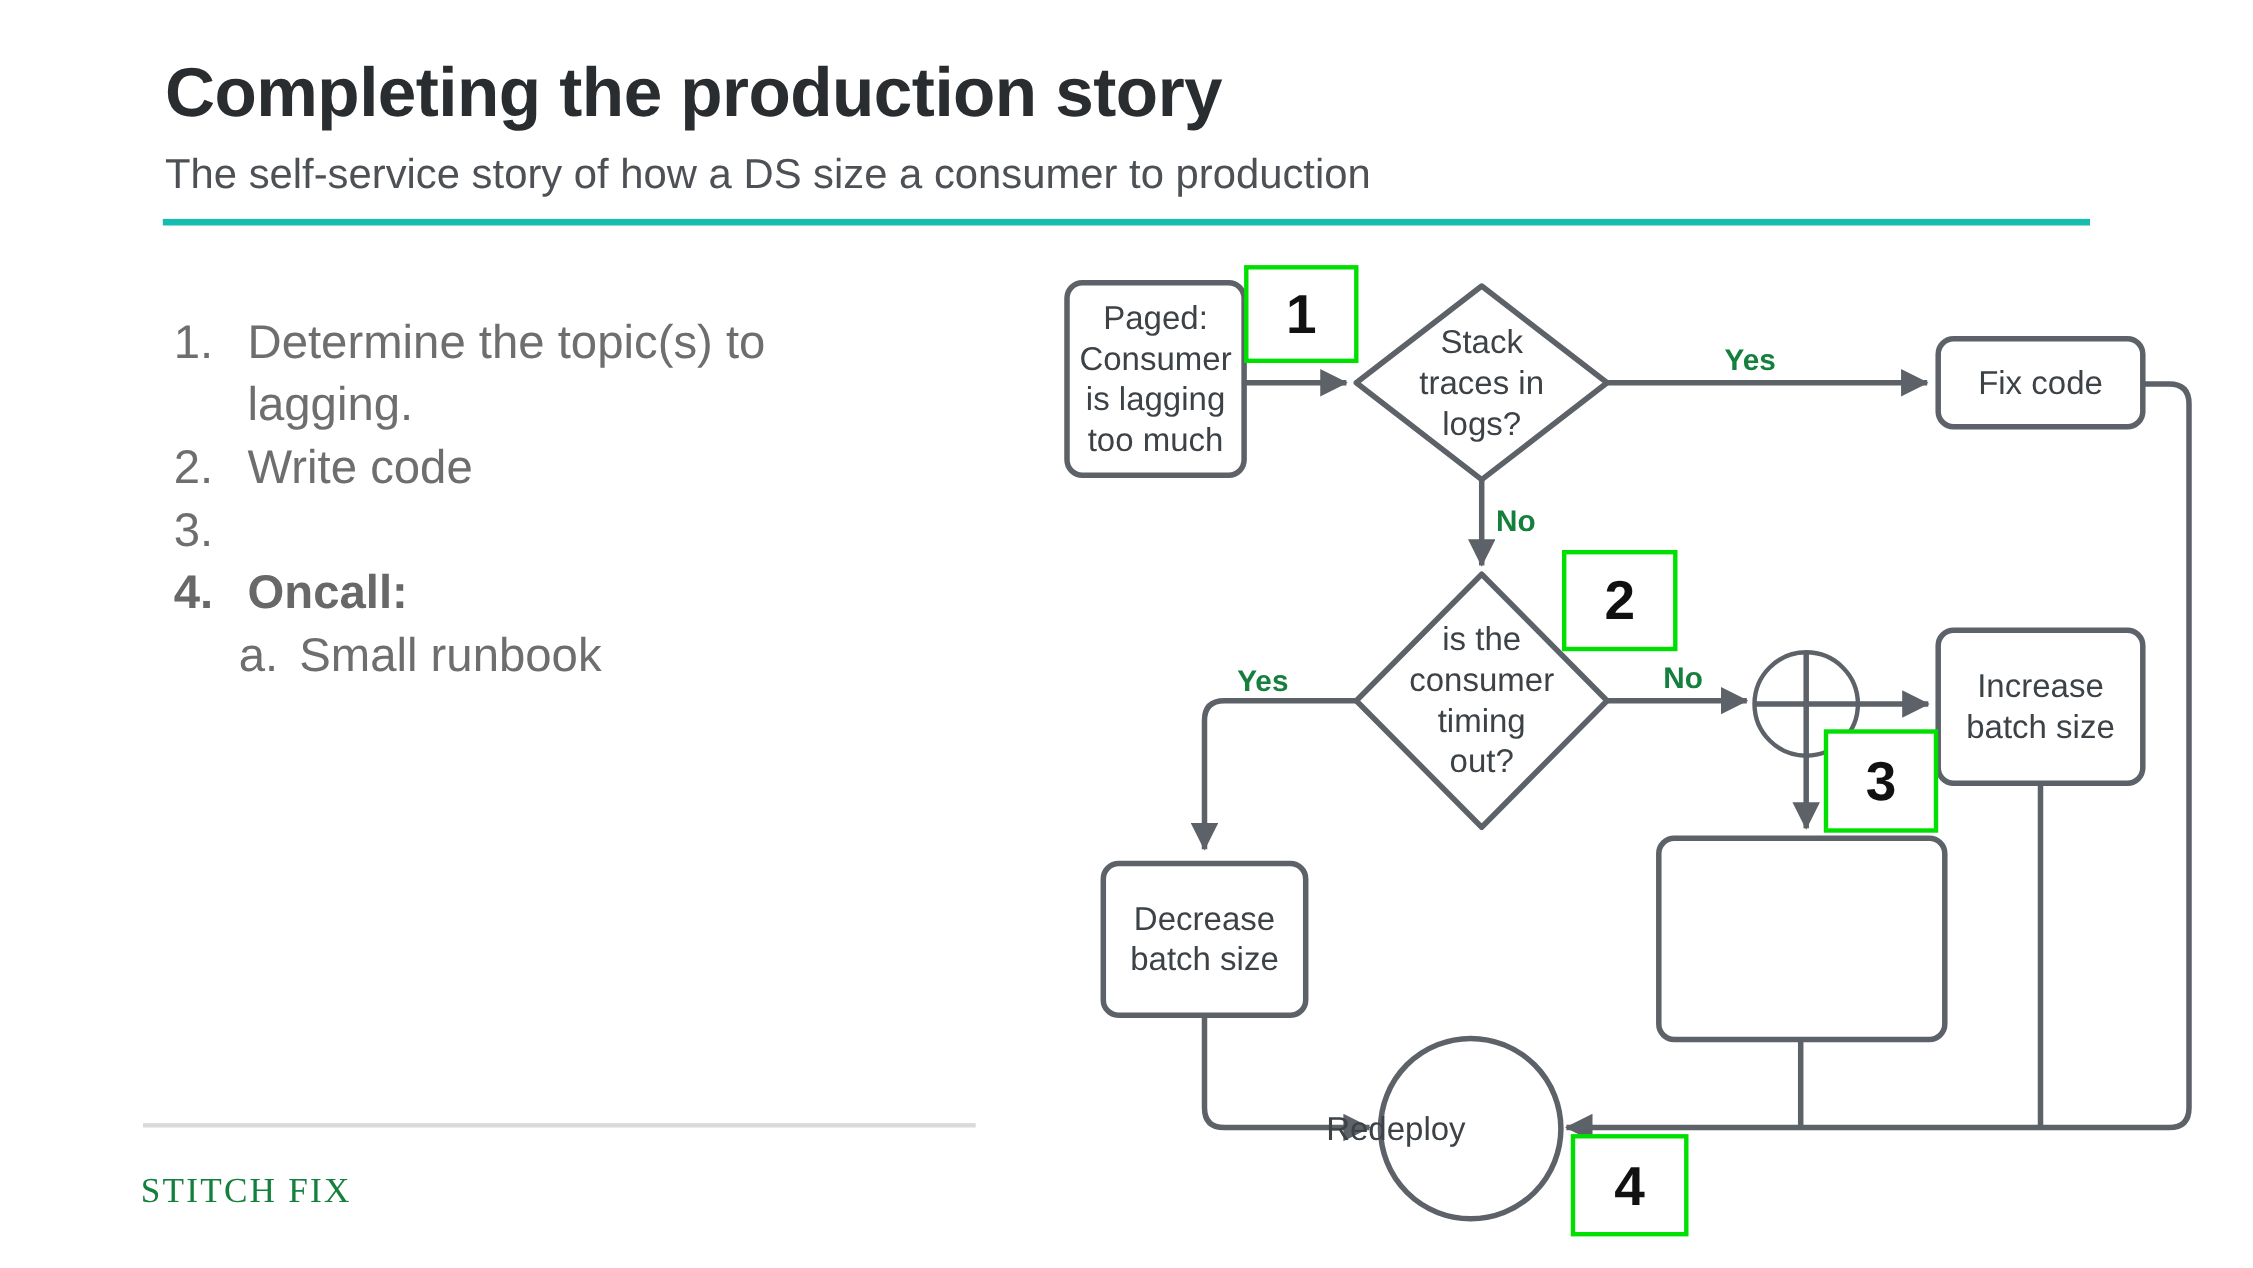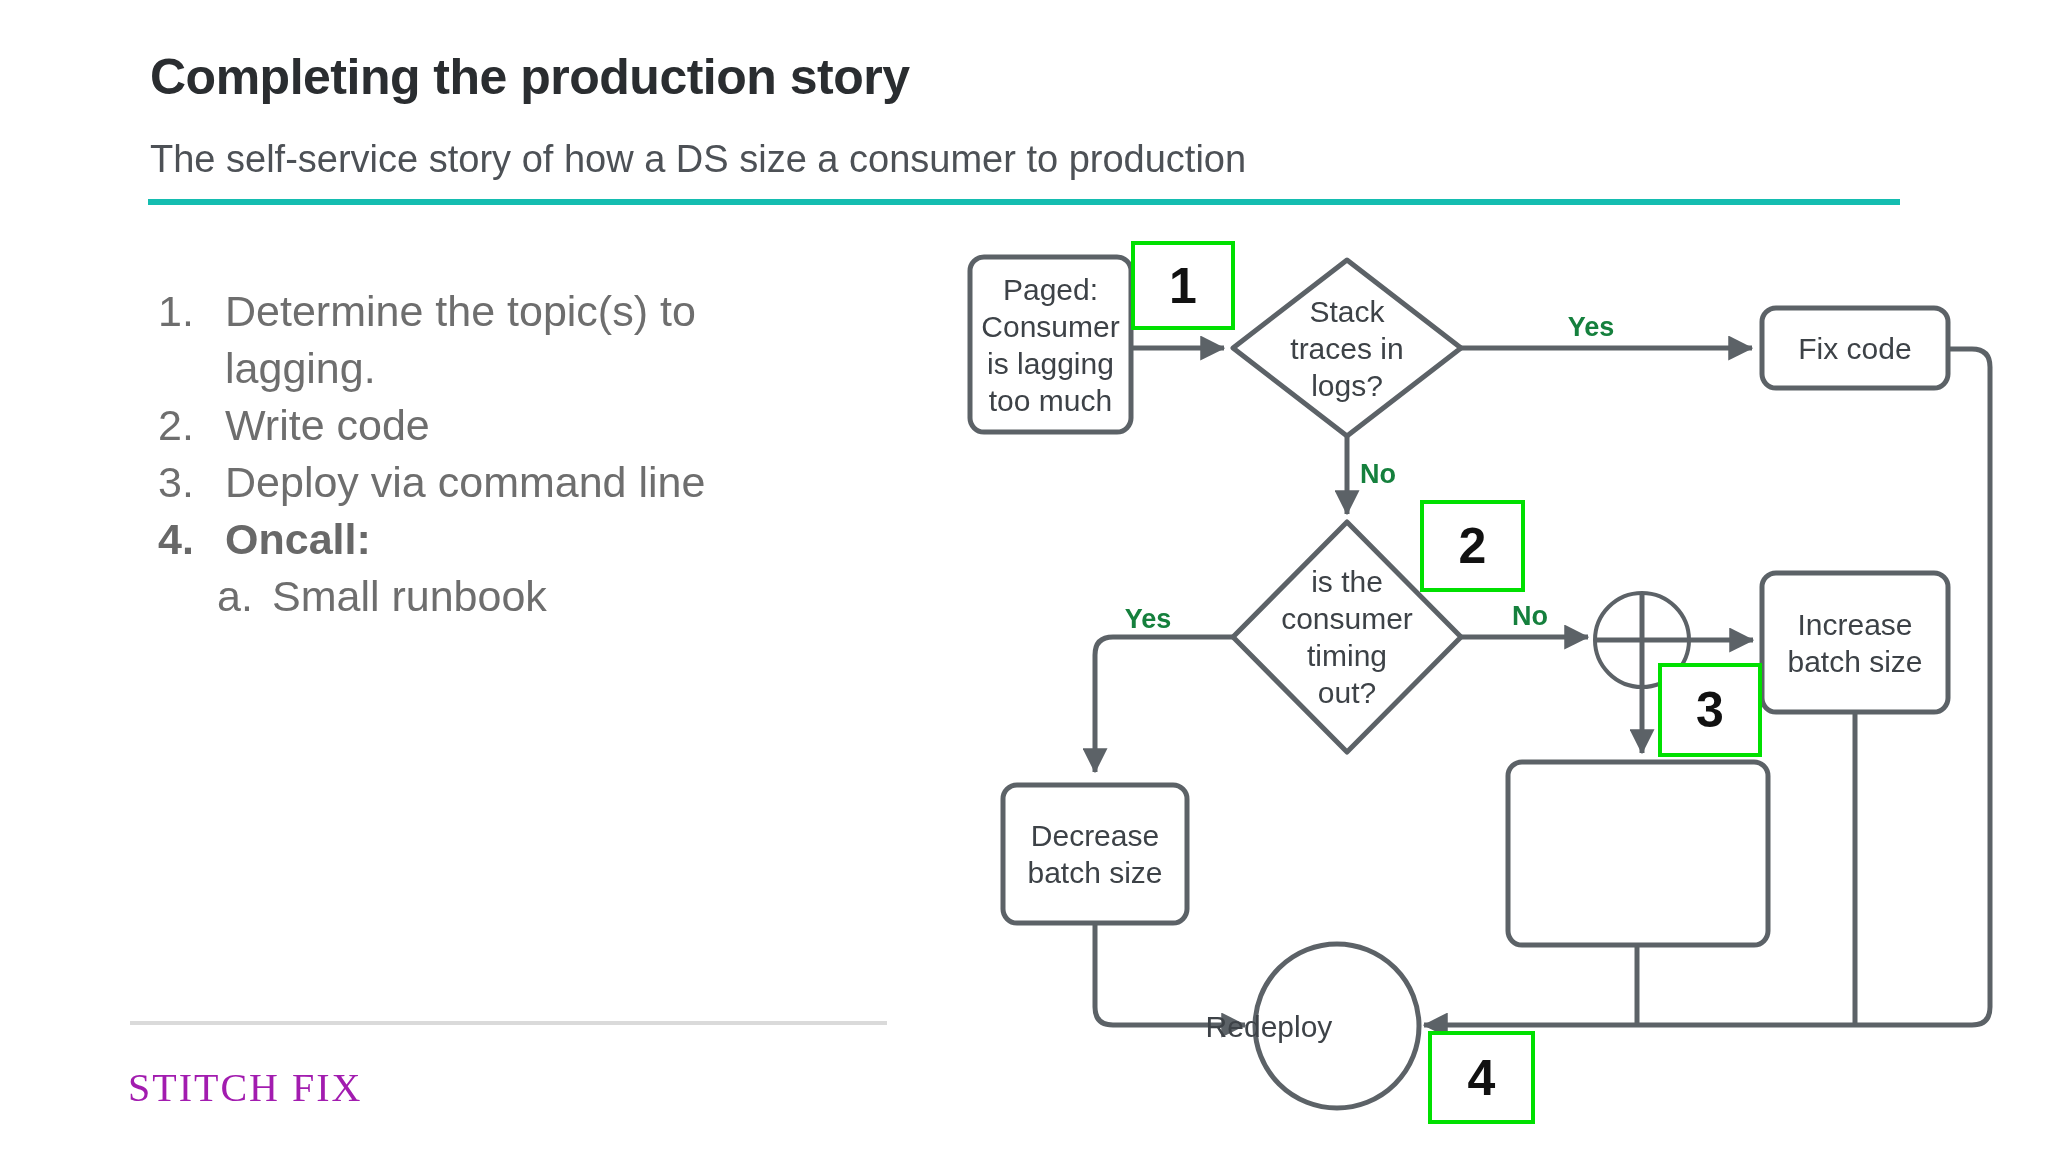--- a/index.html
+++ b/index.html
@@ -1,20 +1,20 @@
 <!DOCTYPE html>
 <html><head>
 <meta charset="utf-8">
 <style>
   html,body{margin:0;padding:0;background:#fff;}
   .page{position:relative;width:2048px;height:1153px;background:#ffffff;overflow:hidden;
         font-family:"Liberation Sans", sans-serif;}
 
   
-  .title{position:absolute;left:150px;top:48px;font-size:50px;font-weight:bold;
+  .title{position:absolute;left:150px;top:48px;font-size:63px;font-weight:bold;
          color:#2a2d30;letter-spacing:-0.5px;}
   .subtitle{position:absolute;left:150px;top:138px;font-size:38px;color:#4d5156;}
   .accent-underline{position:absolute;left:148px;top:199px;width:1752px;height:6px;
          background:#14bdb0;}
 
   
   .steps{position:absolute;left:150px;top:283px;width:640px;color:#6e6e6e;
          font-size:43px;line-height:57px;}
   .step{display:flex;}
   .step-marker{flex:none;width:67px;padding-left:8px;}
@@ -28,21 +28,21 @@
          text-align:center;white-space:pre-line;font-size:30px;line-height:37px;color:#3d4247;}
   .edge-label{position:absolute;display:flex;align-items:center;justify-content:center;
          font-size:27px;font-weight:bold;color:#15803d;}
   .edge-label.left{justify-content:flex-start;}
   .callout-num{position:absolute;display:flex;align-items:center;justify-content:center;
          font-size:50px;font-weight:bold;color:#111;}
 
   
   .footer-divider{position:absolute;left:130px;top:1021px;width:757px;height:4px;background:#dadada;}
   .logo{position:absolute;left:128px;top:1064px;font-family:"Liberation Serif", serif;
-        font-size:40px;color:#a21caf;letter-spacing:2px;}
+        font-size:32px;color:#15803d;letter-spacing:2px;}
 </style>
 </head>
 <body>
 
 <div class="page">
 
   <div class="title">Completing the production story</div>
   <div class="subtitle">The self-service story of how a DS size a consumer to production</div>
   <div class="accent-underline"></div>
 
@@ -50,21 +50,20 @@
     <div class="step">
       <span class="step-marker">1.</span>
       <span class="step-text">Determine the topic(s) to lagging.</span>
     </div>
     <div class="step">
       <span class="step-marker">2.</span>
       <span class="step-text">Write code</span>
     </div>
     <div class="step">
       <span class="step-marker">3.</span>
-      <span class="step-text">Deploy via command line</span>
     </div>
     <div class="step bold">
       <span class="step-marker">4.</span>
       <span class="step-text">Oncall:</span>
     </div>
     <div class="step sub">
       <span class="step-marker">a.</span>
       <span class="step-text">Small runbook</span>
     </div>
   </div>

